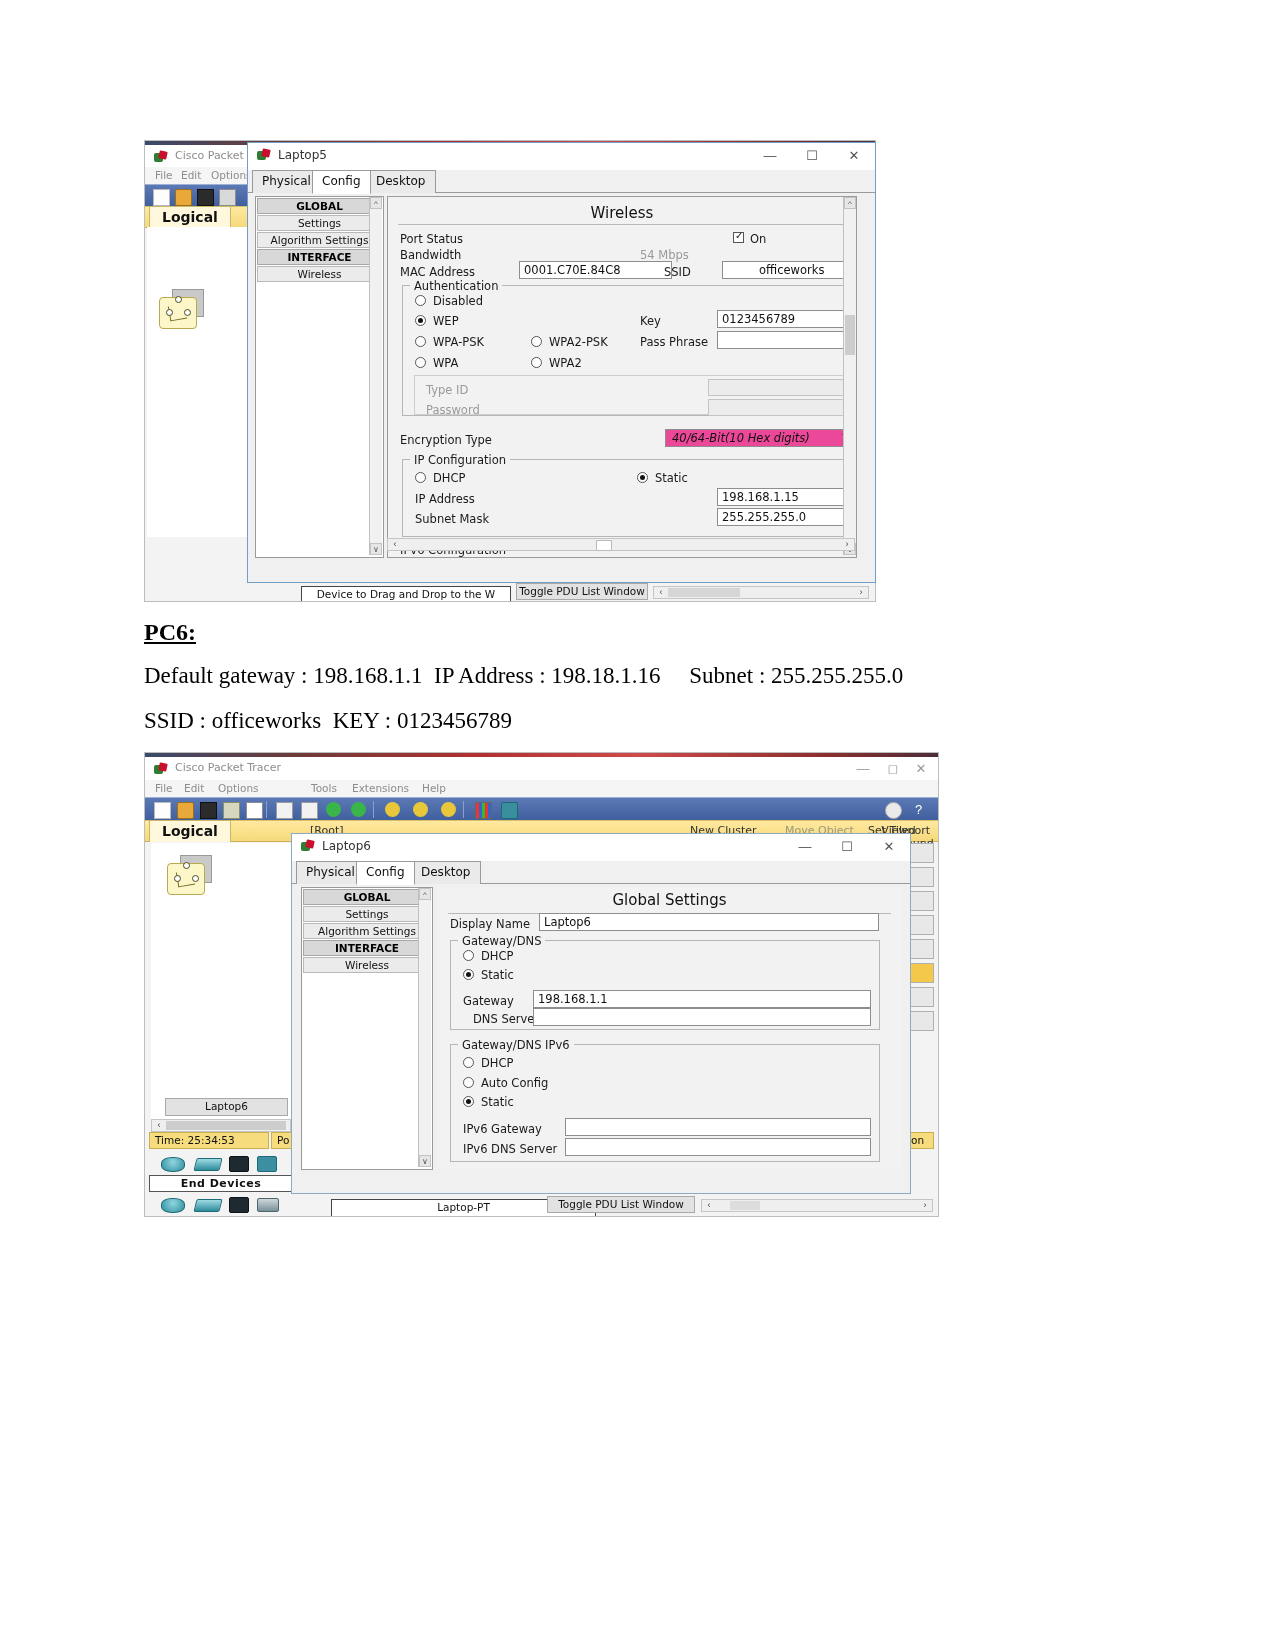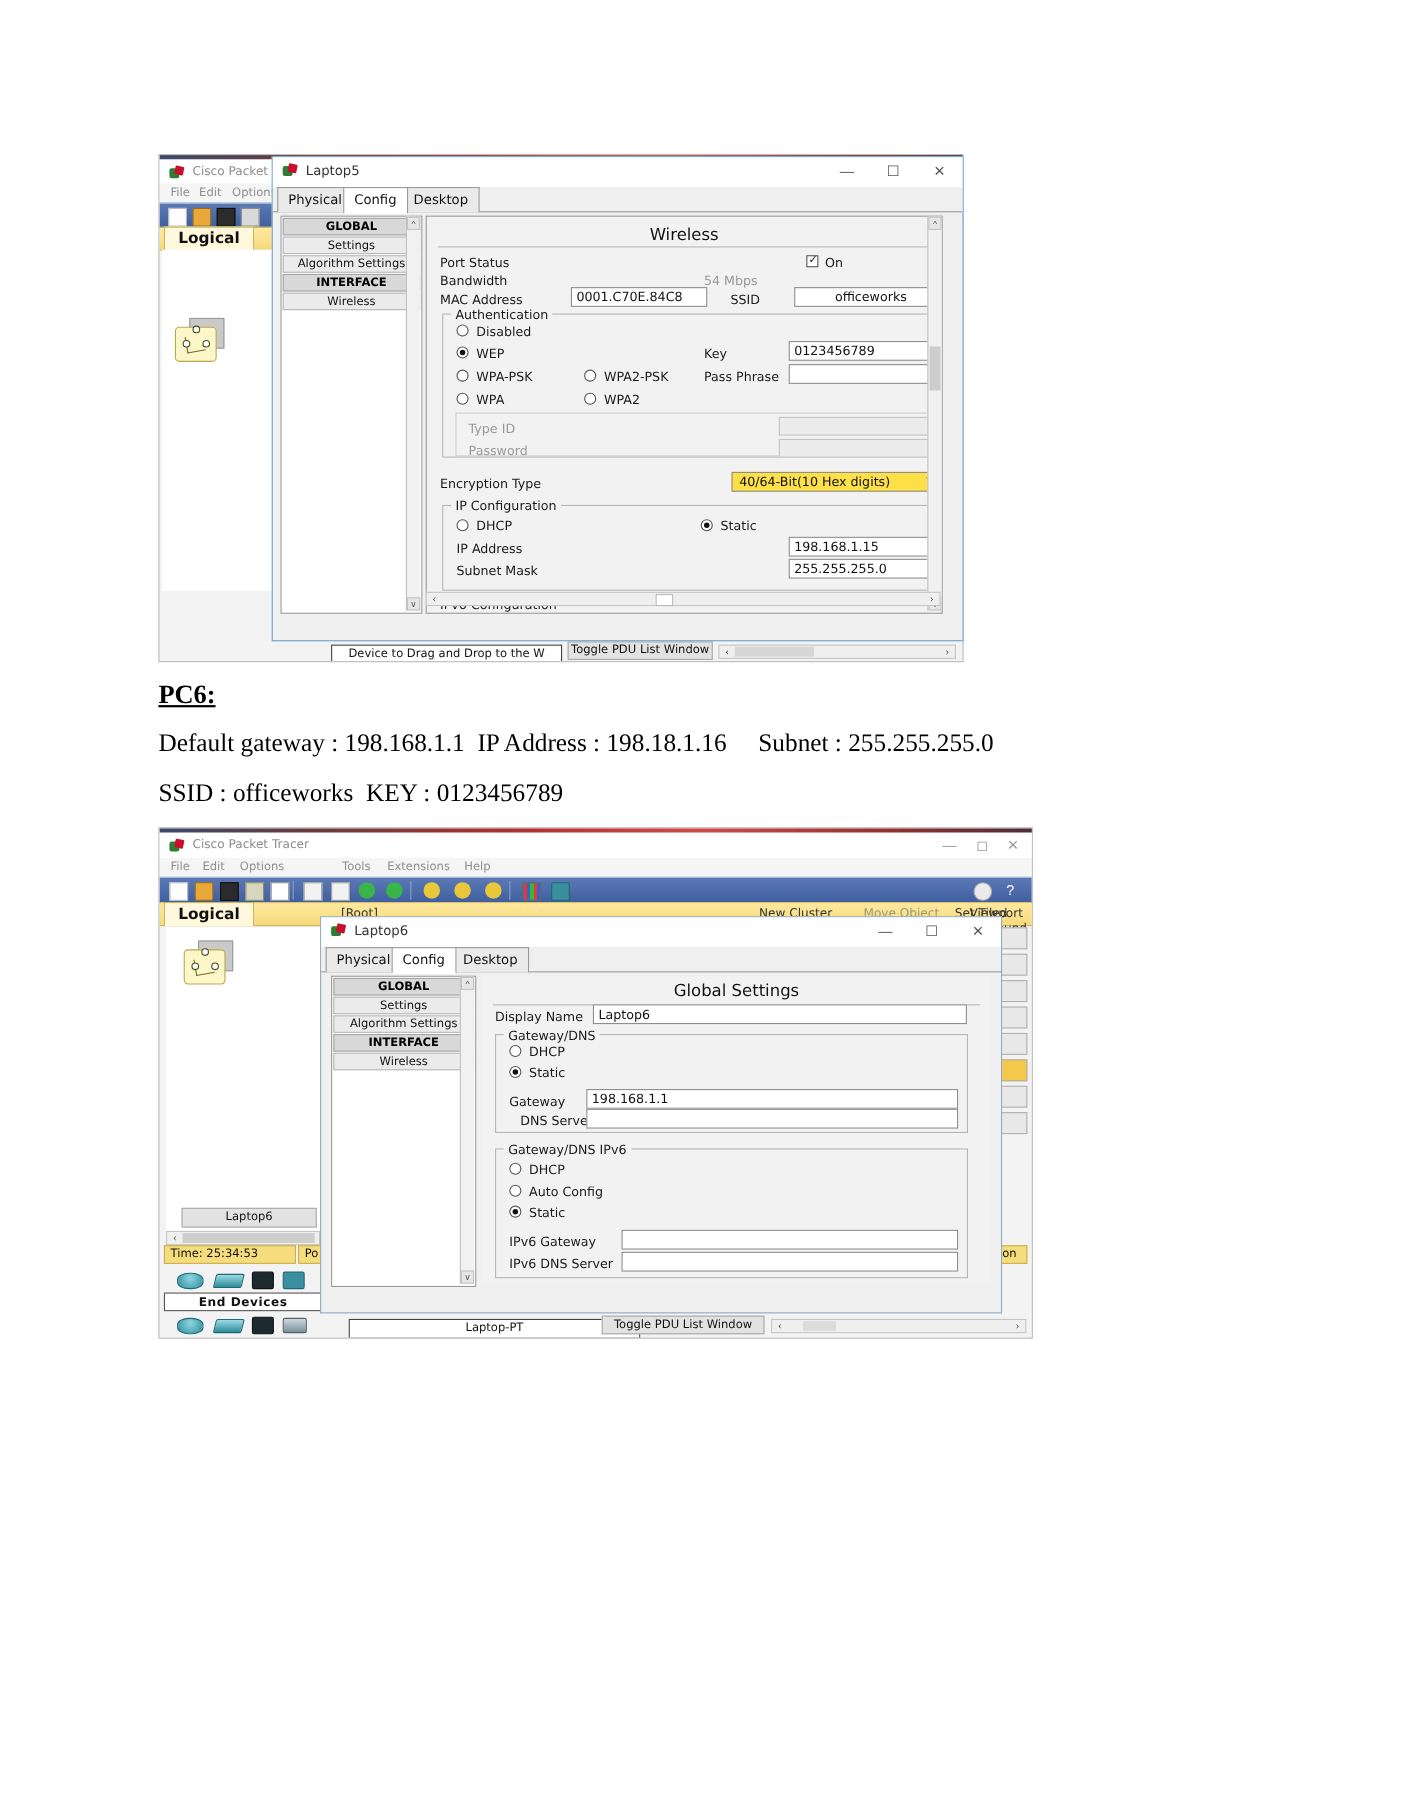--- a/index.html
+++ b/index.html
@@ -30,21 +30,21 @@
   .hscroll{position:absolute;height:13px;background:#efefef;border:1px solid #c5c5c5;box-sizing:border-box;}
   .hscroll .ar{position:absolute;top:0;width:12px;height:11px;text-align:center;font-size:9px;line-height:11px;color:#444;}
   .hscroll .thumb{position:absolute;top:1px;height:9px;background:#cdcdcd;}
 
   .panel{position:absolute;background:#f2f2f2;border:1px solid #9a9a9a;}
   .ptitle{position:absolute;text-align:center;font-size:15px;color:#111;font-family:"DejaVu Sans",sans-serif;}
   .lbl{position:absolute;font-size:11.5px;color:#1a1a1a;font-family:"DejaVu Sans",sans-serif;white-space:nowrap;}
   .lbl.dim{color:#9a9a9a;}
   .fld{position:absolute;background:#ffffff;border:1px solid #8e8e8e;box-sizing:border-box;font-size:11.5px;color:#111;padding:1px 4px;font-family:"DejaVu Sans",sans-serif;line-height:15px;white-space:nowrap;overflow:hidden;}
   .fld.dis{background:#ececec;border:1px solid #c4c4c4;}
-  .combo{position:absolute;background:#fde047;border:1px solid #8e8e8e;box-sizing:border-box;font-size:11.5px;color:#111;padding:1px 6px;font-family:"DejaVu Sans",sans-serif;line-height:15px;}
+  .combo{position:absolute;background:#ec4899;border:1px solid #8e8e8e;box-sizing:border-box;font-size:11.5px;color:#111;padding:1px 6px;font-family:"DejaVu Sans",sans-serif;line-height:15px;font-style:italic;}
   .combo .ca{position:absolute;right:4px;top:4px;border-left:4px solid transparent;border-right:4px solid transparent;border-top:5px solid #333;}
   .radio{position:absolute;width:11px;height:11px;border:1px solid #555;border-radius:50%;background:#fff;box-sizing:border-box;}
   .radio.on::after{content:"";position:absolute;left:2px;top:2px;width:5px;height:5px;border-radius:50%;background:#111;}
   .chk{position:absolute;width:11px;height:11px;border:1px solid #555;background:#fff;box-sizing:border-box;}
   .chk.on::after{content:"\2713";position:absolute;left:1px;top:-3px;font-size:10px;color:#111;}
   .group{position:absolute;border:1px solid #b6b6b6;box-sizing:border-box;}
   .grouplbl{position:absolute;background:#f2f2f2;padding:0 4px;font-size:11.5px;color:#1a1a1a;font-family:"DejaVu Sans",sans-serif;}
   .hr{position:absolute;height:1px;background:#b8b8b8;}
 
   
@@ -162,21 +162,21 @@
     <div class="hr" style="left:10px;top:27px;width:448px;"></div>
 
     <span class="lbl" style="left:12px;top:35px;">Port Status</span>
     <span class="chk on" style="left:345px;top:35px;"></span>
     <span class="lbl" style="left:362px;top:35px;">On</span>
 
     <span class="lbl" style="left:12px;top:51px;">Bandwidth</span>
     <span class="lbl dim" style="left:252px;top:51px;">54 Mbps</span>
 
     <span class="lbl" style="left:12px;top:68px;">MAC Address</span>
-    <span class="fld" style="left:131px;top:64px;width:124px;height:18px;">0001.C70E.84C8</span>
+    <span class="fld" style="left:131px;top:64px;width:153px;height:18px;">0001.C70E.84C8</span>
     <span class="lbl" style="left:276px;top:68px;">SSID</span>
     <span class="fld" style="left:334px;top:64px;width:133px;height:18px;padding-left:36px;">officeworks</span>
 
     <div class="group" style="left:14px;top:88px;width:450px;height:131px;"></div>
     <span class="grouplbl" style="left:22px;top:82px;">Authentication</span>
 
     <span class="radio" style="left:27px;top:98px;"></span>
     <span class="lbl" style="left:45px;top:97px;">Disabled</span>
 
     <span class="radio on" style="left:27px;top:118px;"></span>
@@ -322,21 +322,21 @@
   </div>
   <div class="devbox" style="left:4px;top:422px;width:144px;height:17px;">End Devices</div>
 
   <div style="position:absolute;left:8px;top:442px;width:150px;height:20px;">
     <span class="dev-router" style="left:8px;top:3px;"></span>
     <span class="dev-switch" style="left:42px;top:4px;"></span>
     <span class="dev-dark" style="left:76px;top:2px;"></span>
     <span class="dev-lap" style="left:104px;top:3px;"></span>
   </div>
 
-  <div class="greybtn" style="left:172px;top:446px;width:265px;height:18px;background:#ffffff;border:1px solid #444;">Laptop-PT</div>
+  <div class="greybtn" style="left:186px;top:446px;width:265px;height:18px;background:#ffffff;border:1px solid #444;">Laptop-PT</div>
   <div class="greybtn" style="left:402px;top:443px;width:148px;height:17px;">Toggle PDU List Window</div>
 
   <div class="hscroll" style="left:556px;top:446px;width:232px;height:13px;">
     <div class="ar" style="left:1px;">‹</div>
     <div class="thumb" style="left:28px;width:30px;background:#dcdcdc;"></div>
     <div class="ar" style="right:1px;">›</div>
   </div>
 
   <div style="position:absolute;right:2px;top:90px;width:28px;height:300px;">
     <span class="sidebtn" style="left:0;top:0;"></span>

